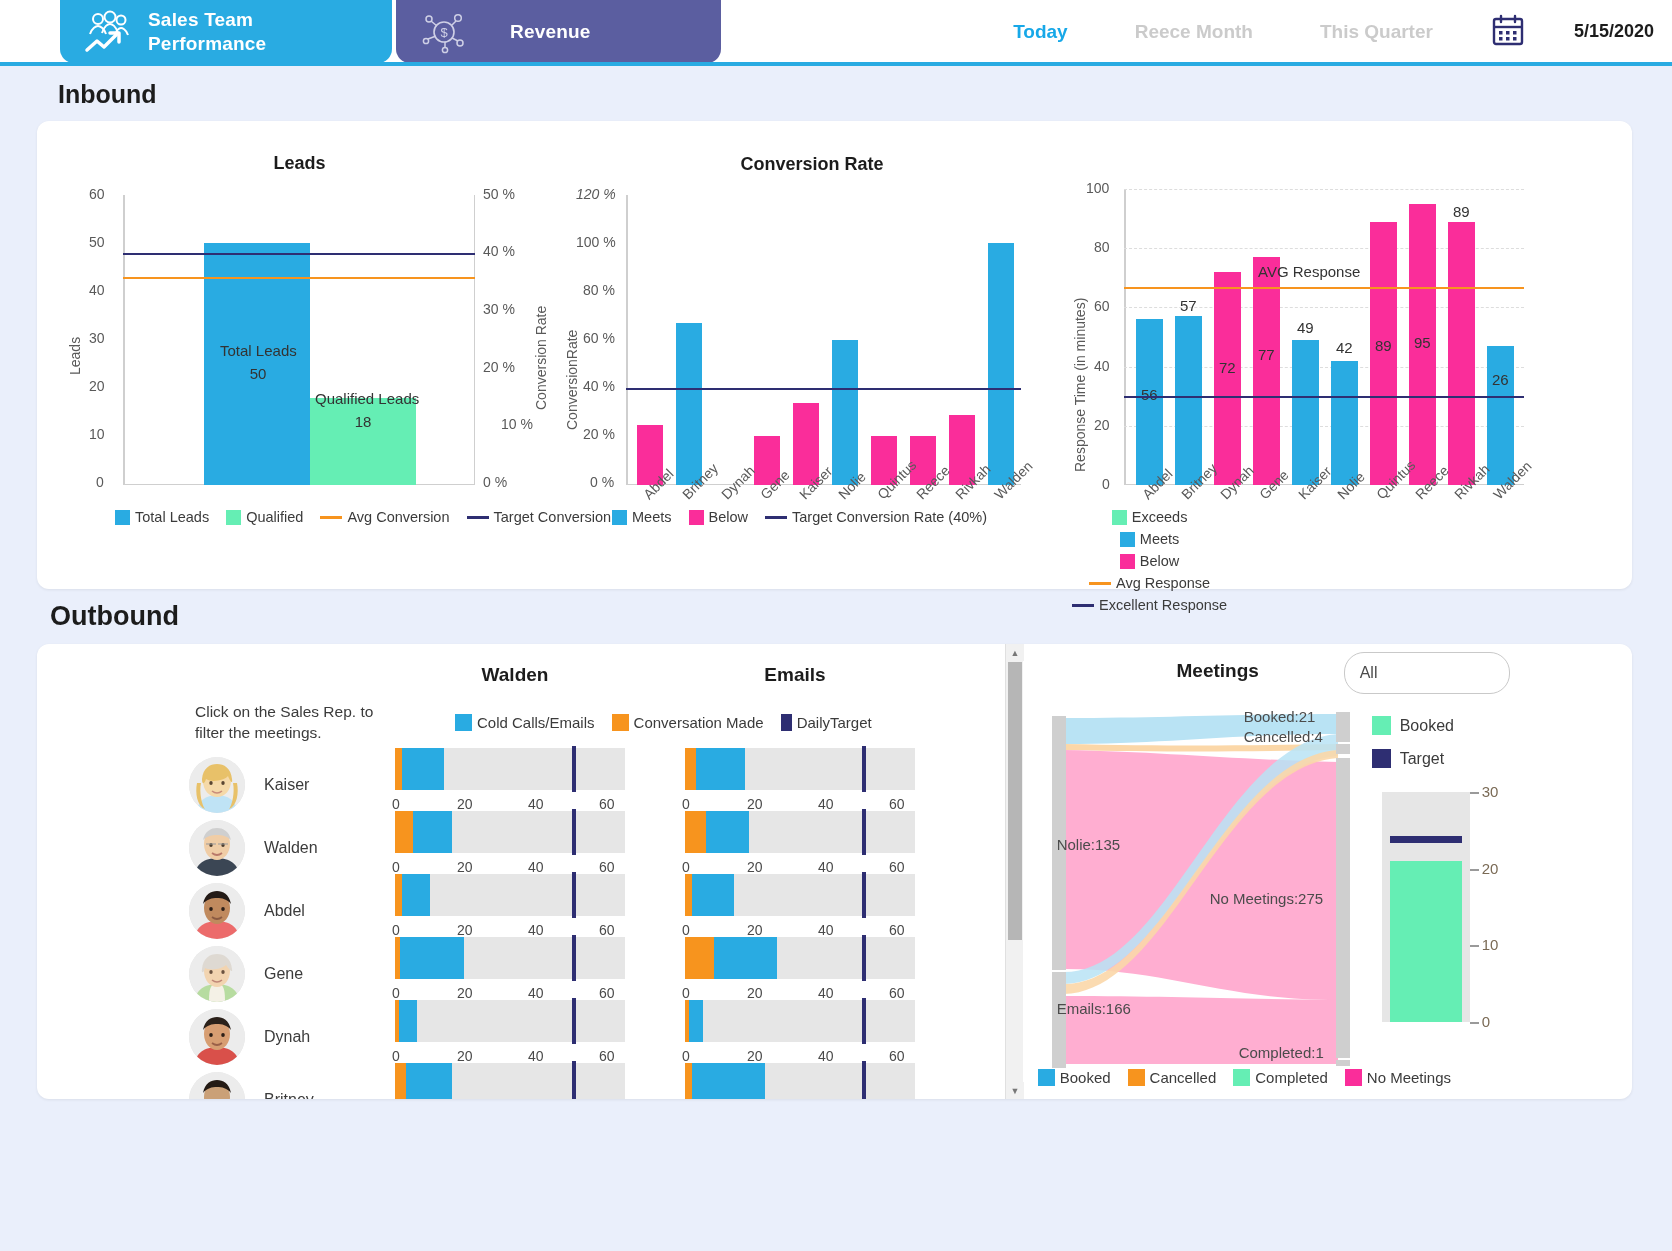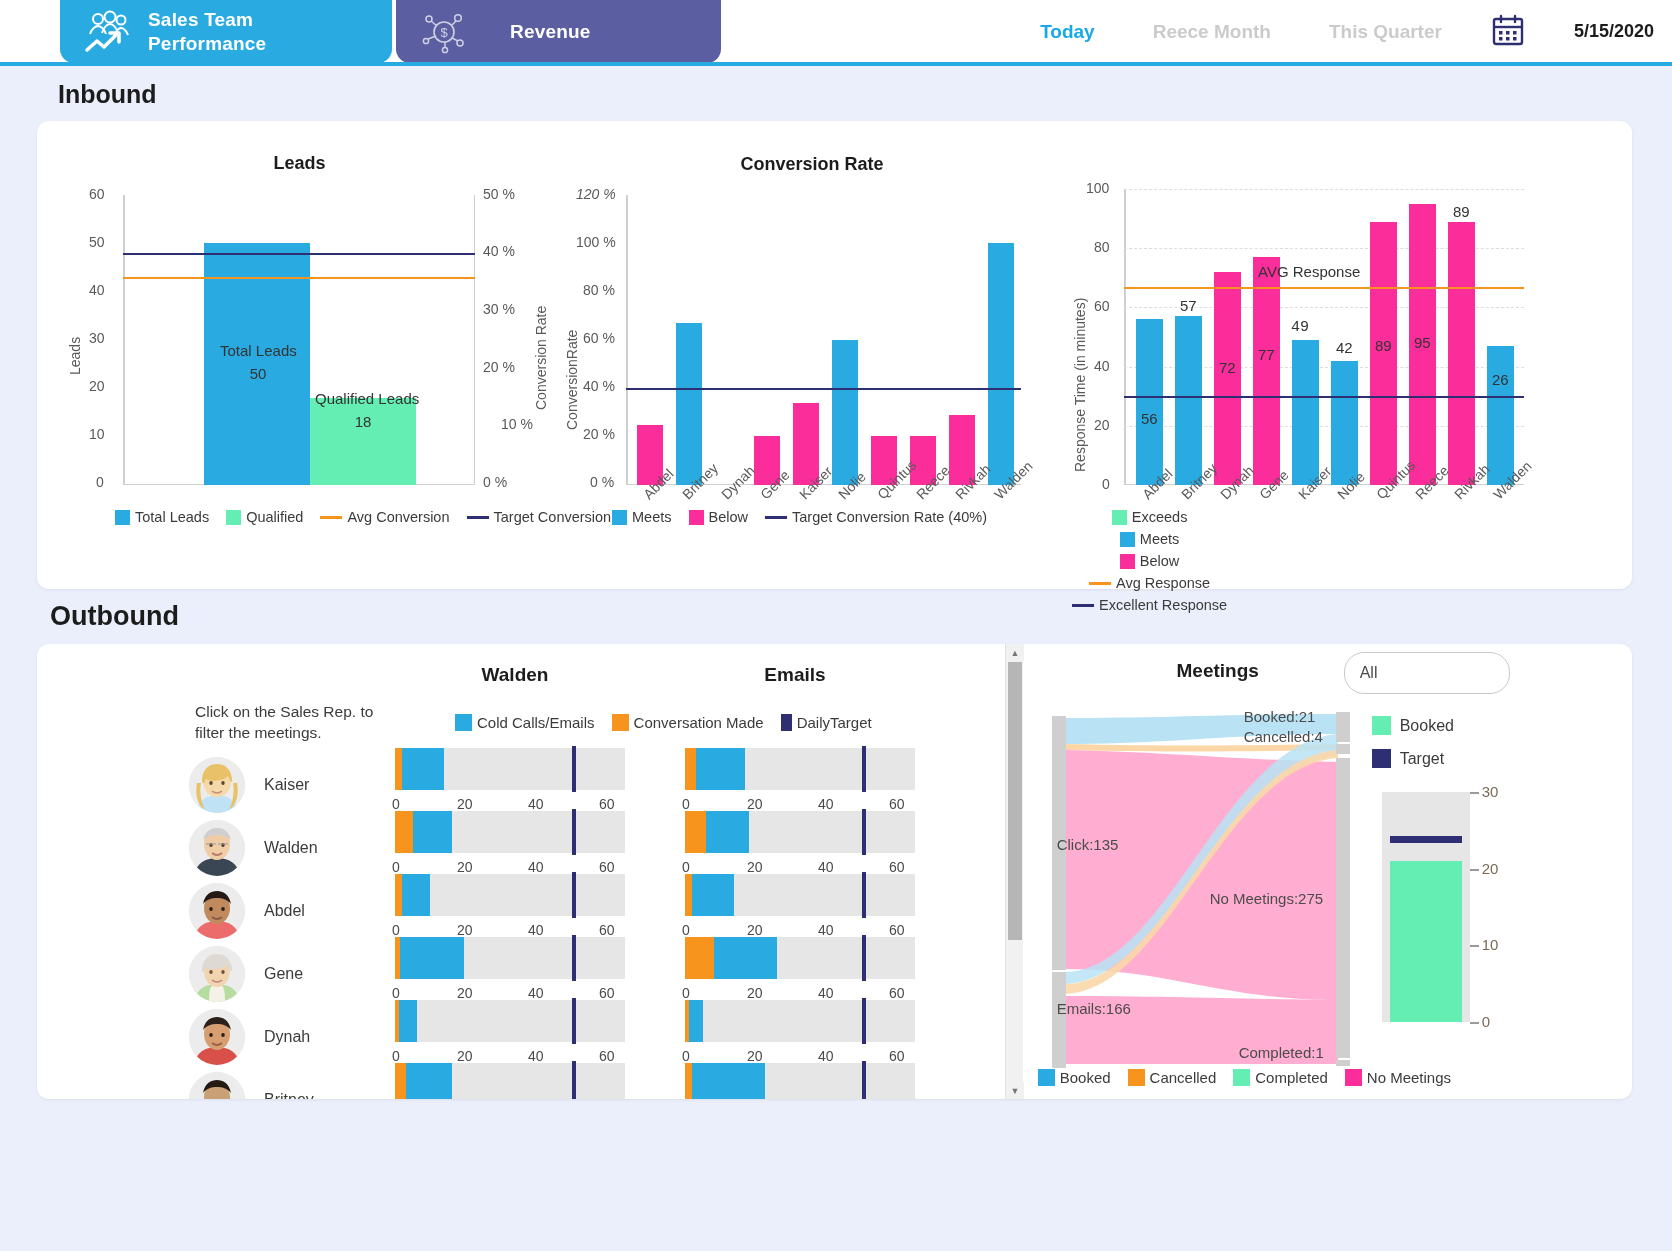--- a/index.html
+++ b/index.html
@@ -22,21 +22,21 @@
   .tab-sales { left: 60px; width: 332px; background: #29abe2; }
   .tab-revenue { left: 396px; width: 325px; background: #5b5ea0; }
   .tab-icon { width: 52px; height: 44px; flex: 0 0 52px; }
   .tab-label {
     color: #fff; font-weight: bold; font-size: 19px; line-height: 1.22;
     letter-spacing: .2px;
   }
   .tab-revenue .tab-label { font-size: 19px; margin-left: 26px; }
   .header-right {
     position: absolute; right: 18px; top: 0; height: 63px;
-    display: flex; align-items: center; gap: 0;
+    display: flex; align-items: center; gap: 9px;
   }
   .period {
     font-size: 19px; font-weight: bold; padding: 0 29px; cursor: pointer;
   }
   .period.active { color: #17a8e8; }
   .period.inactive { color: #cbcbcb; }
   .cal-wrap { display: flex; align-items: center; gap: 9px; padding-left: 20px;}
   .cal-date { font-size: 18px; font-weight: bold; color: #1c1c1c; margin-left: 40px; }
   .header-underline {
     position: absolute; left: 0; bottom: 0; width: 100%; height: 4px;
@@ -345,25 +345,25 @@
       <div class="bar" style="left:51px;width:27px;height:169px;background:#29abe2;"></div>
       <div class="bar" style="left:90px;width:27px;height:213px;background:#fa2d9a;"></div>
       <div class="bar" style="left:129px;width:27px;height:228px;background:#fa2d9a;"></div>
       <div class="bar" style="left:168px;width:27px;height:145px;background:#29abe2;"></div>
       <div class="bar" style="left:207px;width:27px;height:124px;background:#29abe2;"></div>
       <div class="bar" style="left:246px;width:27px;height:263px;background:#fa2d9a;"></div>
       <div class="bar" style="left:285px;width:27px;height:281px;background:#fa2d9a;"></div>
       <div class="bar" style="left:324px;width:27px;height:263px;background:#fa2d9a;"></div>
       <div class="bar" style="left:363px;width:27px;height:139px;background:#29abe2;"></div>
 
-      <div class="bar-val" style="left:17px;top:197px;margin-top:24px;">56</div>
+      <div class="bar-val" style="left:17px;top:197px;">56</div>
       <div class="bar-val" style="left:56px;top:108px;">57</div>
       <div class="bar-val" style="left:95px;top:170px;">72</div>
       <div class="bar-val" style="left:134px;top:157px;">77</div>
-      <div class="bar-val" style="left:167px;top:130px;font-family:Liberation Mono, monospace;">49</div>
+      <div class="bar-val" style="left:173px;top:130px;">49</div>
       <div class="bar-val" style="left:212px;top:150px;">42</div>
       <div class="bar-val" style="left:251px;top:148px;">89</div>
       <div class="bar-val" style="left:290px;top:145px;">95</div>
       <div class="bar-val" style="left:329px;top:14px;">89</div>
       <div class="bar-val" style="left:368px;top:182px;">26</div>
 
       <div class="hline" style="left:0;top:98px;width:400px;background:#f7941e;"></div>
       <div class="hline" style="left:0;top:207px;width:400px;background:#2e2e72;"></div>
       <div class="bar-val" style="left:134px;top:74px;font-size:15px;">AVG Response</div>
 
@@ -651,21 +651,21 @@
       <path d="M26 292 C 130 292, 190 295, 300 296 L300 360 C190 360, 130 360, 26 360 Z" fill="#ffaed1"></path>
 
       <rect x="14" y="12" width="14" height="254" fill="#cfcfcf"></rect>
       <rect x="14" y="268" width="14" height="96" fill="#cfcfcf"></rect>
       <rect x="298" y="8" width="14" height="30" fill="#cfcfcf"></rect>
       <rect x="298" y="40" width="14" height="10" fill="#cfcfcf"></rect>
       <rect x="298" y="54" width="14" height="300" fill="#cfcfcf"></rect>
       <rect x="298" y="356" width="14" height="6" fill="#cfcfcf"></rect>
     </svg>
 
-    <div class="sankey-label" style="left:35px;top:192px;">Click:135</div>
+    <div class="sankey-label" style="left:35px;top:192px;">Nolie:135</div>
     <div class="sankey-label" style="left:35px;top:356px;">Emails:166</div>
     <div class="sankey-label" style="left:222px;top:64px;">Booked:21</div>
     <div class="sankey-label" style="left:222px;top:84px;">Cancelled:4</div>
     <div class="sankey-label" style="left:188px;top:246px;">No Meetings:275</div>
     <div class="sankey-label" style="left:217px;top:400px;">Completed:1</div>
 
     <div class="legend-row" style="left:16px;top:425px;font-size:15px;">
       <span class="lg-item">
           <i class="sw" style="background:#29abe2;width:17px;height:17px;"></i>
           <span>Booked</span>

